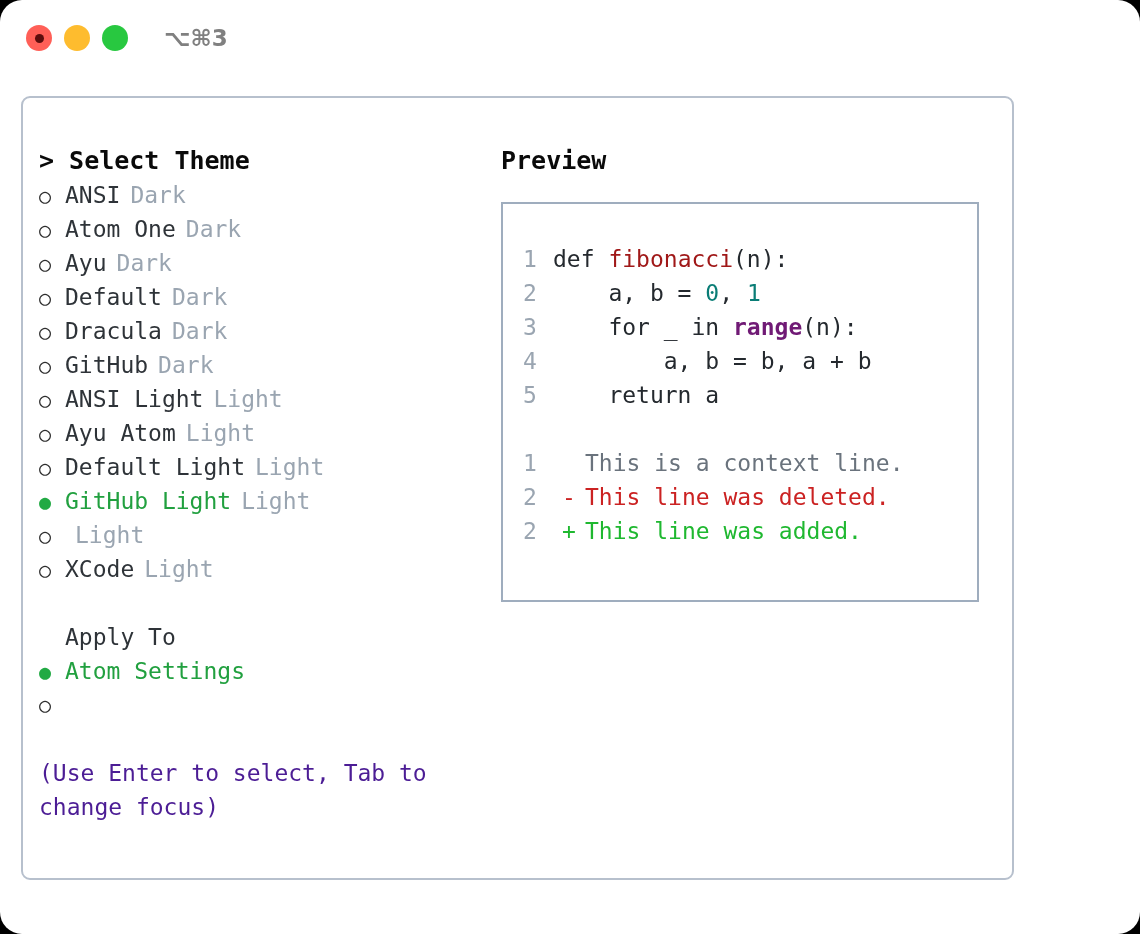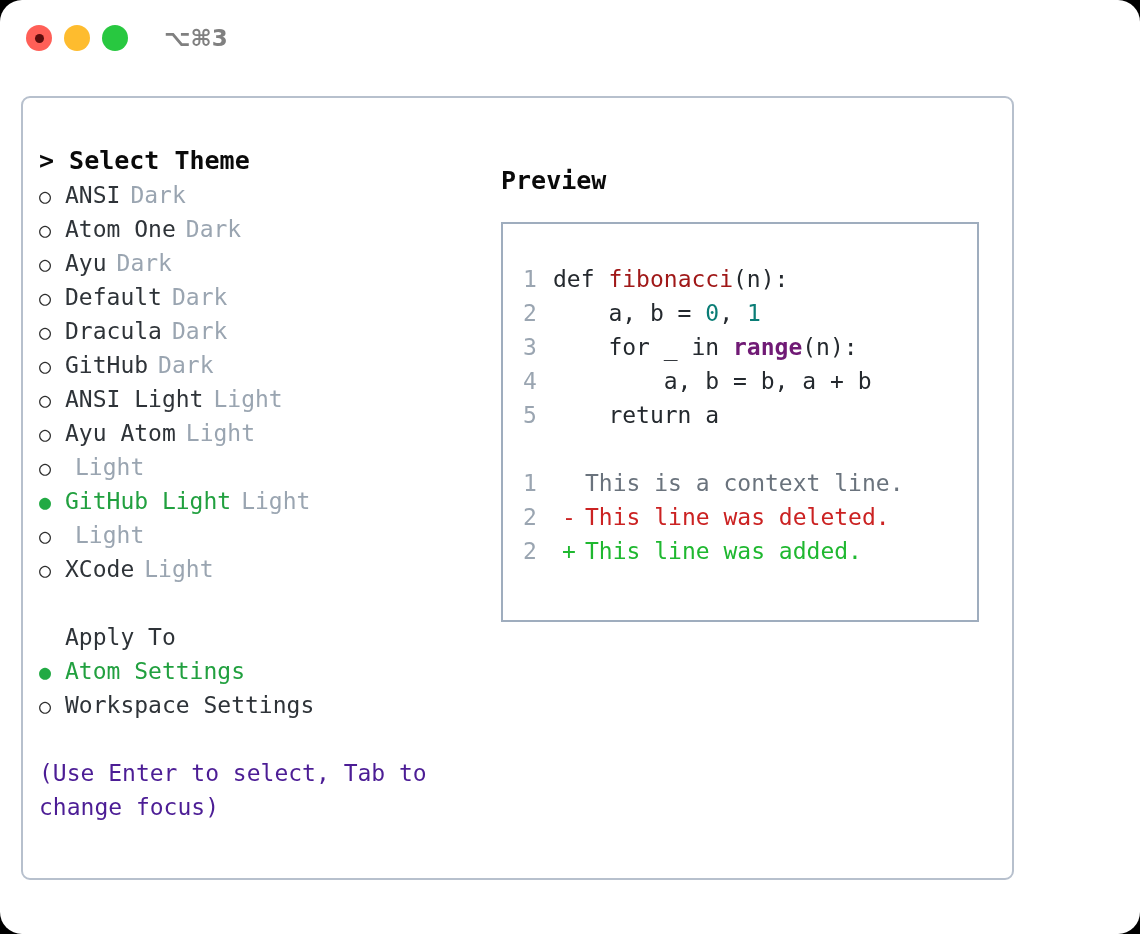--- a/index.html
+++ b/index.html
@@ -83,21 +83,20 @@
   }
   .col-left {
     width: 460px;
     padding-left: 16px;
     box-sizing: border-box;
   }
   .col-right {
     flex: 1;
     padding-left: 18px;
     box-sizing: border-box;
-    margin-top: 20px;
   }
 
   
   .prompt-header {
     font-size: 25px;
     font-weight: bold;
     color: #0a0a0a;
     line-height: 34px;
     white-space: pre;
     margin-bottom: 0px;
@@ -207,32 +206,32 @@
         <div class="prompt-header">&gt; Select Theme</div>
         <div id="theme-list">
             <div class="list-row"><span class="bullet">○</span><span class="row-label">ANSI</span><span class="row-tag">Dark</span></div>
             <div class="list-row"><span class="bullet">○</span><span class="row-label">Atom One</span><span class="row-tag">Dark</span></div>
             <div class="list-row"><span class="bullet">○</span><span class="row-label">Ayu</span><span class="row-tag">Dark</span></div>
             <div class="list-row"><span class="bullet">○</span><span class="row-label">Default</span><span class="row-tag">Dark</span></div>
             <div class="list-row"><span class="bullet">○</span><span class="row-label">Dracula</span><span class="row-tag">Dark</span></div>
             <div class="list-row"><span class="bullet">○</span><span class="row-label">GitHub</span><span class="row-tag">Dark</span></div>
             <div class="list-row"><span class="bullet">○</span><span class="row-label">ANSI Light</span><span class="row-tag">Light</span></div>
             <div class="list-row"><span class="bullet">○</span><span class="row-label">Ayu Atom</span><span class="row-tag">Light</span></div>
-            <div class="list-row"><span class="bullet">○</span><span class="row-tag">Light</span></div>
+            <div class="list-row"><span class="bullet">○</span><span class="row-label">Default Light</span><span class="row-tag">Light</span></div>
             <div class="list-row"><span class="bullet on">●</span><span class="row-label selected">GitHub Light</span><span class="row-tag">Light</span></div>
             <div class="list-row"><span class="bullet">○</span><span class="row-tag">Light</span></div>
             <div class="list-row"><span class="bullet">○</span><span class="row-label">XCode</span><span class="row-tag">Light</span></div>
           </div>
 
         <div class="spacer-row"></div>
 
         <div class="section-header">Apply To</div>
         <div id="apply-list">
             <div class="list-row"><span class="bullet on">●</span><span class="row-label selected">Atom Settings</span></div>
-            <div class="list-row"><span class="bullet">○</span><span class="row-label">Workspace Settings</span></div>
+            <div class="list-row"><span class="bullet">○</span></div>
           </div>
 
         <div class="hint">(Use Enter to select, Tab to change focus)</div>
       </div>
 
       <div class="col-right">
         <div class="preview-title">Preview</div>
         <div class="code-box">
           <div id="code-lines">
               <div class="code-line"><span class="lineno">1</span><span class="code-text">def </span><span class="code-text tok-fn">fibonacci</span><span class="code-text">(n):</span></div>

